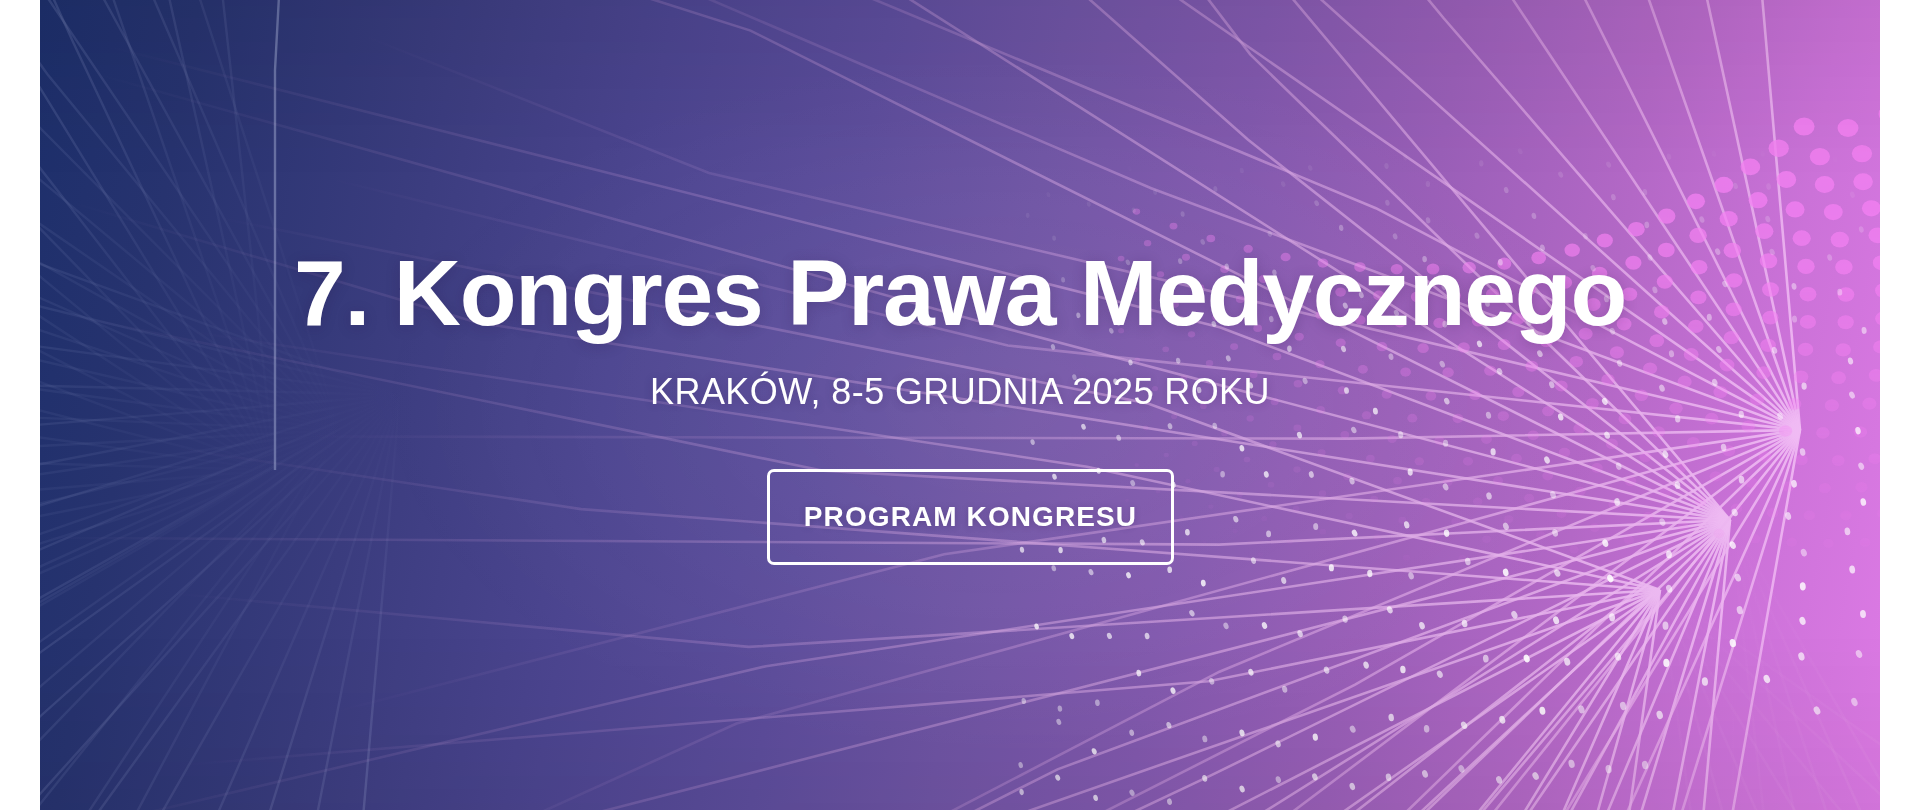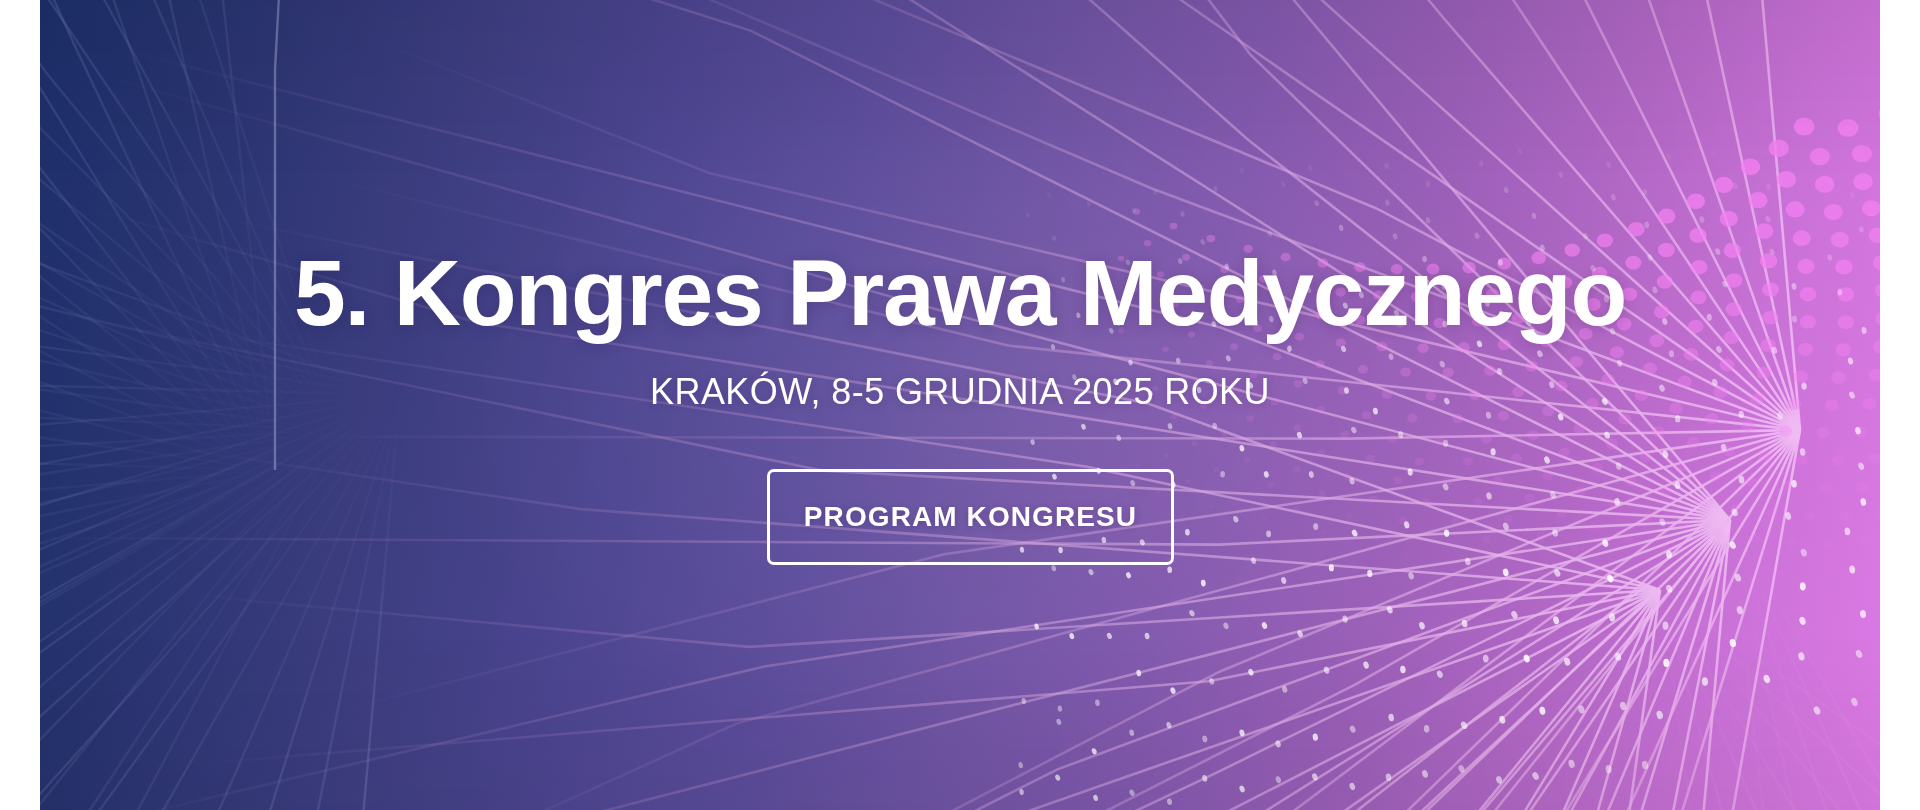--- a/index.html
+++ b/index.html
@@ -917,19 +917,19 @@
         <ellipse cx="1060.4" cy="104.3" rx="1.86" ry="2.58" transform="rotate(-21.3 1060.4 104.3)" opacity="0.70"></ellipse>
         <ellipse cx="1108.0" cy="69.9" rx="1.86" ry="2.58" transform="rotate(-13.2 1108.0 69.9)" opacity="0.70"></ellipse>
         <ellipse cx="1018.3" cy="93.9" rx="1.81" ry="2.51" transform="rotate(-6.9 1018.3 93.9)" opacity="0.58"></ellipse>
         <ellipse cx="983.6" cy="77.9" rx="1.76" ry="2.44" transform="rotate(-18.6 983.6 77.9)" opacity="0.77"></ellipse>
       </g>
   </svg>
 
   <div class="deco-layer" id="vignette-layer"></div>
 
   <div id="hero-content">
-    <h1 id="hero-title">5. Kongres Prawa Medycznego</h1>
+    <h1 id="hero-title">7. Kongres Prawa Medycznego</h1>
 
     <p id="hero-subtitle">KRAKÓW, 8-5 GRUDNIA 2025 ROKU</p>
 
     <button id="program-button">PROGRAM KONGRESU</button>
   </div>
 </div>
 
 </body></html>

